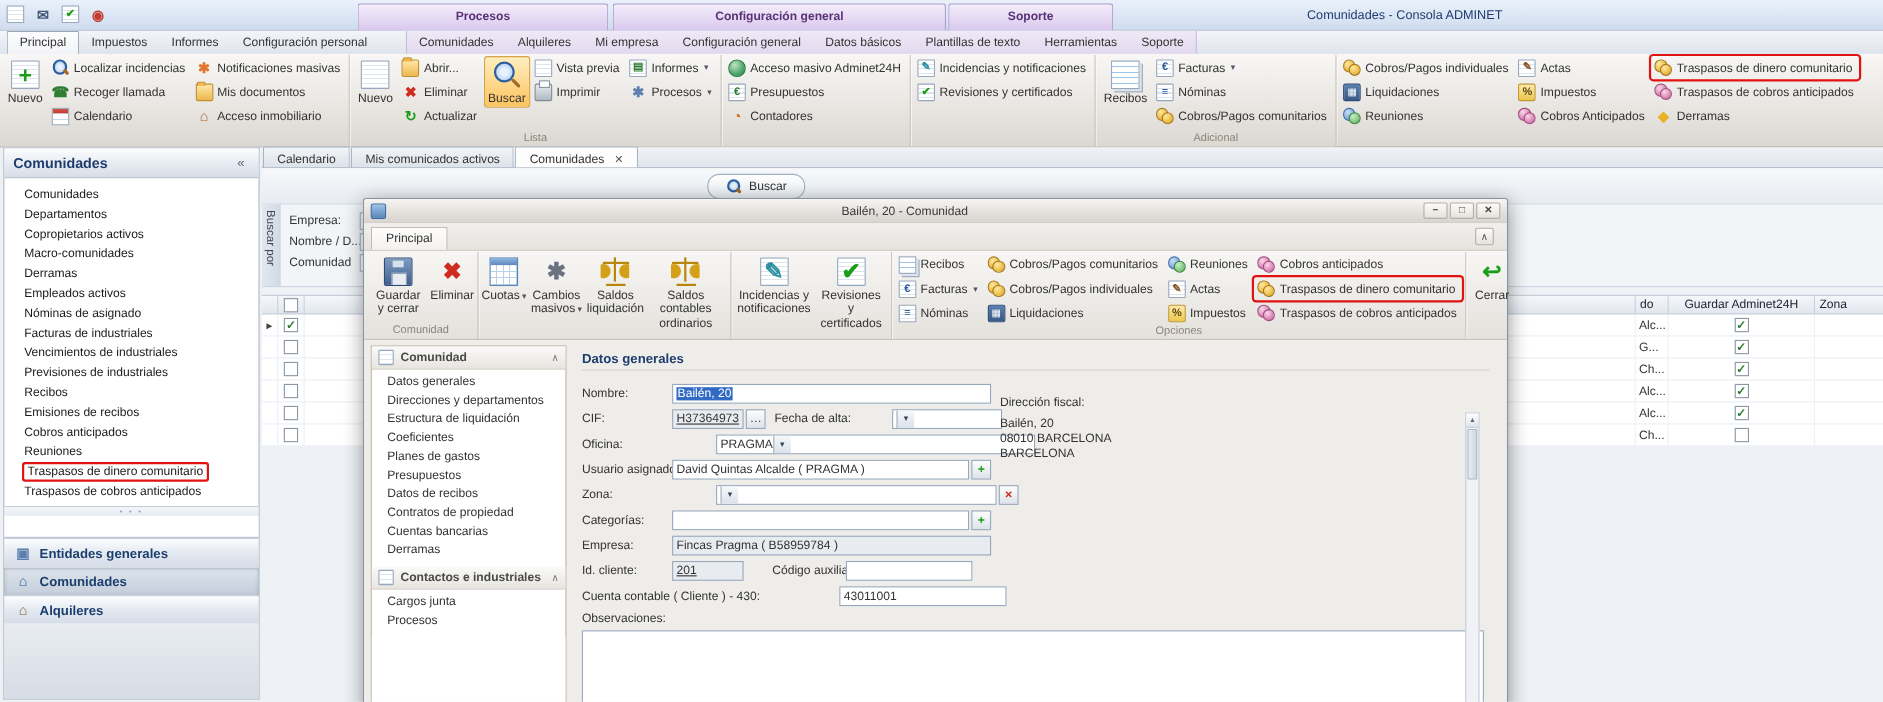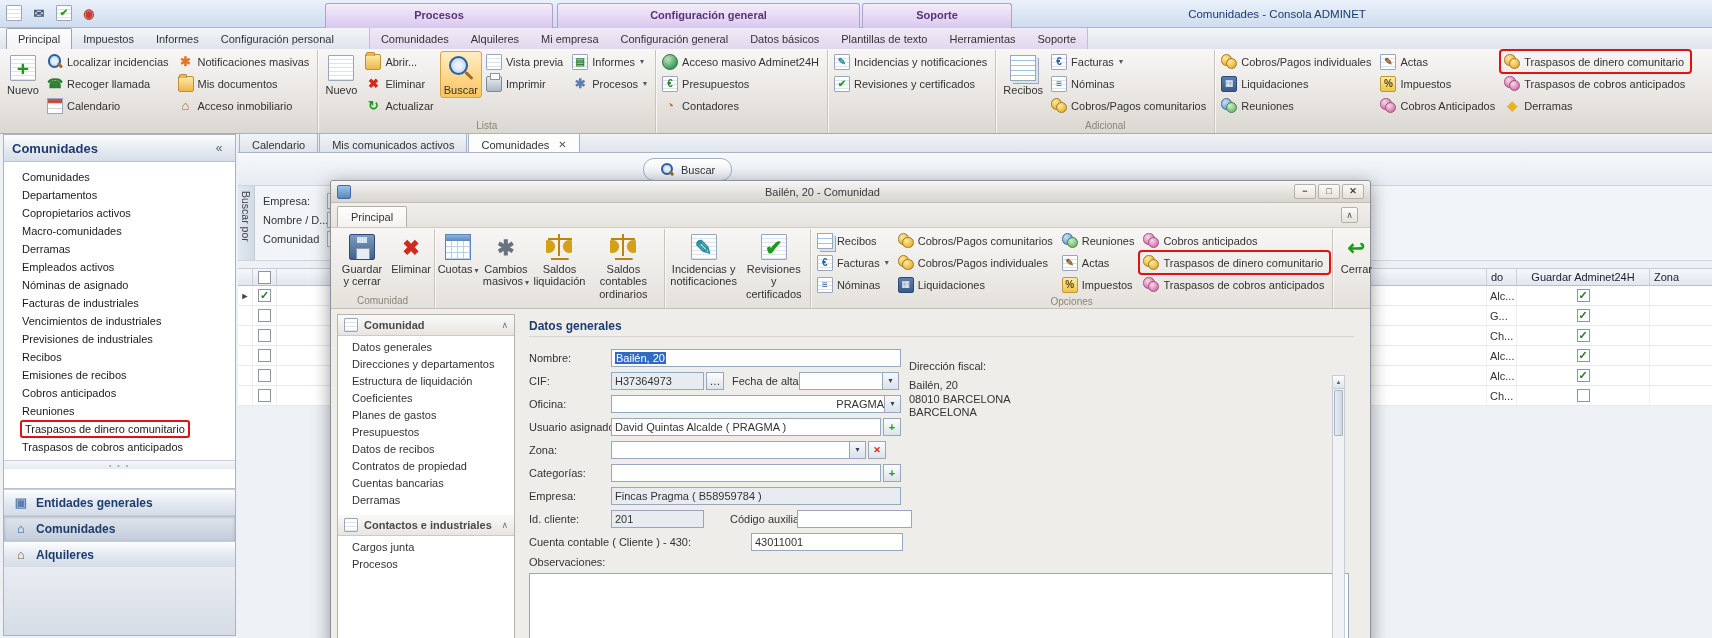--- a/index.html
+++ b/index.html
@@ -149,30 +149,30 @@
 .form-title{font-weight:bold;color:var(--titlec,#1e3c6e);font-size:12px;height:18px;border-bottom:1px solid #d8d3cb;}
 .form-cols{position:relative;margin-top:9px;}
 .frow{display:flex;align-items:center;height:23px;}
 .frow.short{height:18px;}
 .flabel{width:82px;font-size:11px;white-space:nowrap;}
 .flabel2{margin-left:8px;width:67px;font-size:11px;white-space:nowrap;}
 .flabel2.ml26{margin-left:26px;}
 .flabel-wide{width:222px;font-size:11px;white-space:nowrap;}
 .finput{height:18px;border:1px solid #98a8bc;background:#fff;display:flex;align-items:center;padding:0 3px;font-size:11px;overflow:hidden;white-space:nowrap;}
 .finput.ro{background:#e8ecf0;}
-.combo{justify-content:flex-end;padding-right:0;}
+.combo{justify-content:flex-start;padding-right:0;margin-left:40px;}
 .dd{width:16px;height:16px;border-left:1px solid #98a8bc;background:linear-gradient(#f6f8fa,#dbe2ea);display:flex;align-items:center;justify-content:center;font-size:8px;color:#345;flex:none;}
 .dd::before{content:'▾';}
 .btn-sq{width:18px;height:18px;border:1px solid #98a8bc;background:linear-gradient(#fdfdfd,#dde3ea);display:flex;align-items:center;justify-content:center;font-size:11px;margin-left:2px;flex:none;font-weight:bold;}
 .btn-ellipsis::before{content:'…';font-weight:normal;}
 .btn-plus{color:#1a9e1a;}
 .btn-plus::before{content:'+';}
 .btn-x{color:#cf2b1e;font-size:9px;}
 .btn-x::before{content:'✕';}
-.w290{width:290px;}.w270{width:270px;}.w255{width:255px;}.w152{width:152px;}.w115{width:115px;}.w100{width:100px;}.w85{width:93px;}
+.w290{width:290px;}.w270{width:270px;}.w255{width:255px;}.w152{width:152px;margin-left:12px;}.w115{width:115px;}.w100{width:100px;}.w85{width:65px;text-decoration:underline;}
 .sel-text{background:var(--sel,#316ac5);color:#fff;padding:0 1px;}
 .obs-area{width:820px;height:80px;background:#fff;border:1px solid #98a8bc;margin-top:2px;}
 .dir-block{position:absolute;left:380px;top:0;width:436px;margin-top:14px;}
 .dir-label{height:16px;font-size:11px;}
 .dir-lines{margin-top:3px;font-size:11px;line-height:13.5px;}
 .dir-scroll{position:absolute;right:0;top:15px;width:13px;height:272px;background:#f0f2f5;border:1px solid #c5cdd8;}
 .dir-scroll .up{height:13px;background:linear-gradient(#fdfdfd,#dfe5ec);border-bottom:1px solid #c5cdd8;display:flex;align-items:center;justify-content:center;font-size:7px;color:#567;}
 .dir-scroll .up::before{content:'▴';}
 .dir-scroll .thumb{margin:1px;height:46px;background:linear-gradient(90deg,#e8edf3,#cdd6e0);border:1px solid #aab6c4;border-radius:1px;}
 </style>

